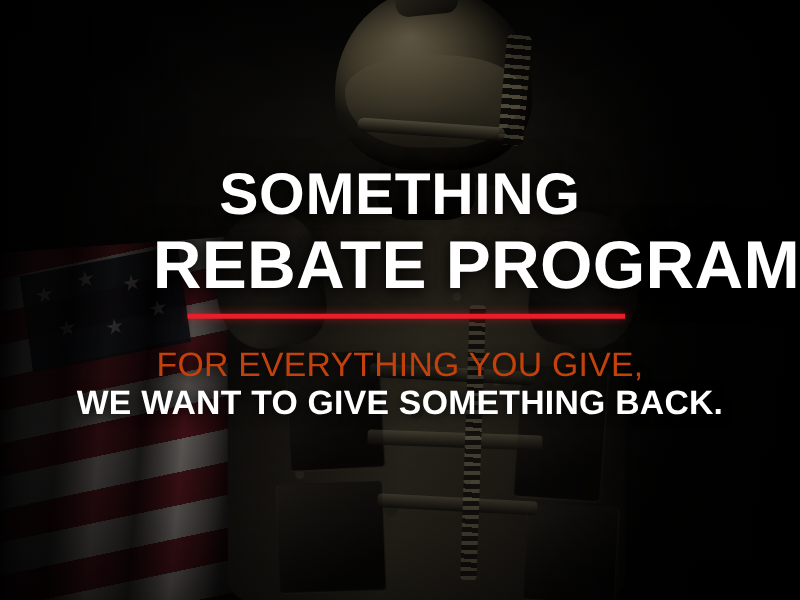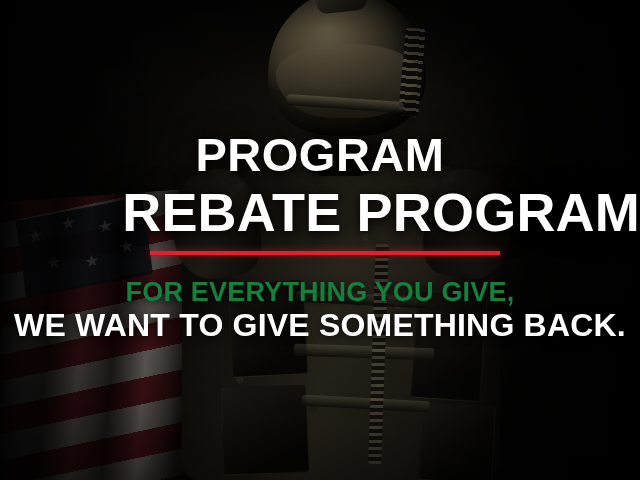--- a/index.html
+++ b/index.html
@@ -313,34 +313,34 @@
     height: 4px;
     background: #e81f2b;
     box-shadow: 0 0 7px rgba(232,31,43,.55);
   }
 
   .sub-1 {
     position: absolute;
     top: 279px;
     left: 0;
     right: 0;
-    color: #15803d;
+    color: #c2410c;
     font-size: 27px;
-    font-weight: 700;
+    font-weight: 400;
     letter-spacing: .2px;
     line-height: 1;
     text-shadow: 0 2px 9px rgba(0,0,0,.85);
   }
   .sub-2 {
     position: absolute;
     top: 309px;
     left: 0;
     right: 0;
     color: #ffffff;
-    font-size: 32px;
+    font-size: 27px;
     font-weight: 700;
     letter-spacing: .2px;
     line-height: 1;
     text-shadow: 0 2px 9px rgba(0,0,0,.85);
   }
 </style>
 </head>
 <body>
 
 <div id="banner">
@@ -381,20 +381,20 @@
         <div class="helmet-mount"></div>
         <div class="helmet-strap"></div>
       </div>
     </div>
 
     <div class="shade"></div>
     <div class="text-scrim"></div>
   </div>
 
   <div class="copy">
-    <div class="headline-1">PROGRAM</div>
+    <div class="headline-1">SOMETHING</div>
     <div class="headline-2">REBATE PROGRAM</div>
     <div class="rule"></div>
     <div class="sub-1">FOR EVERYTHING YOU GIVE,</div>
     <div class="sub-2">WE WANT TO GIVE SOMETHING BACK.</div>
   </div>
 
 </div>
 
 </body></html>

